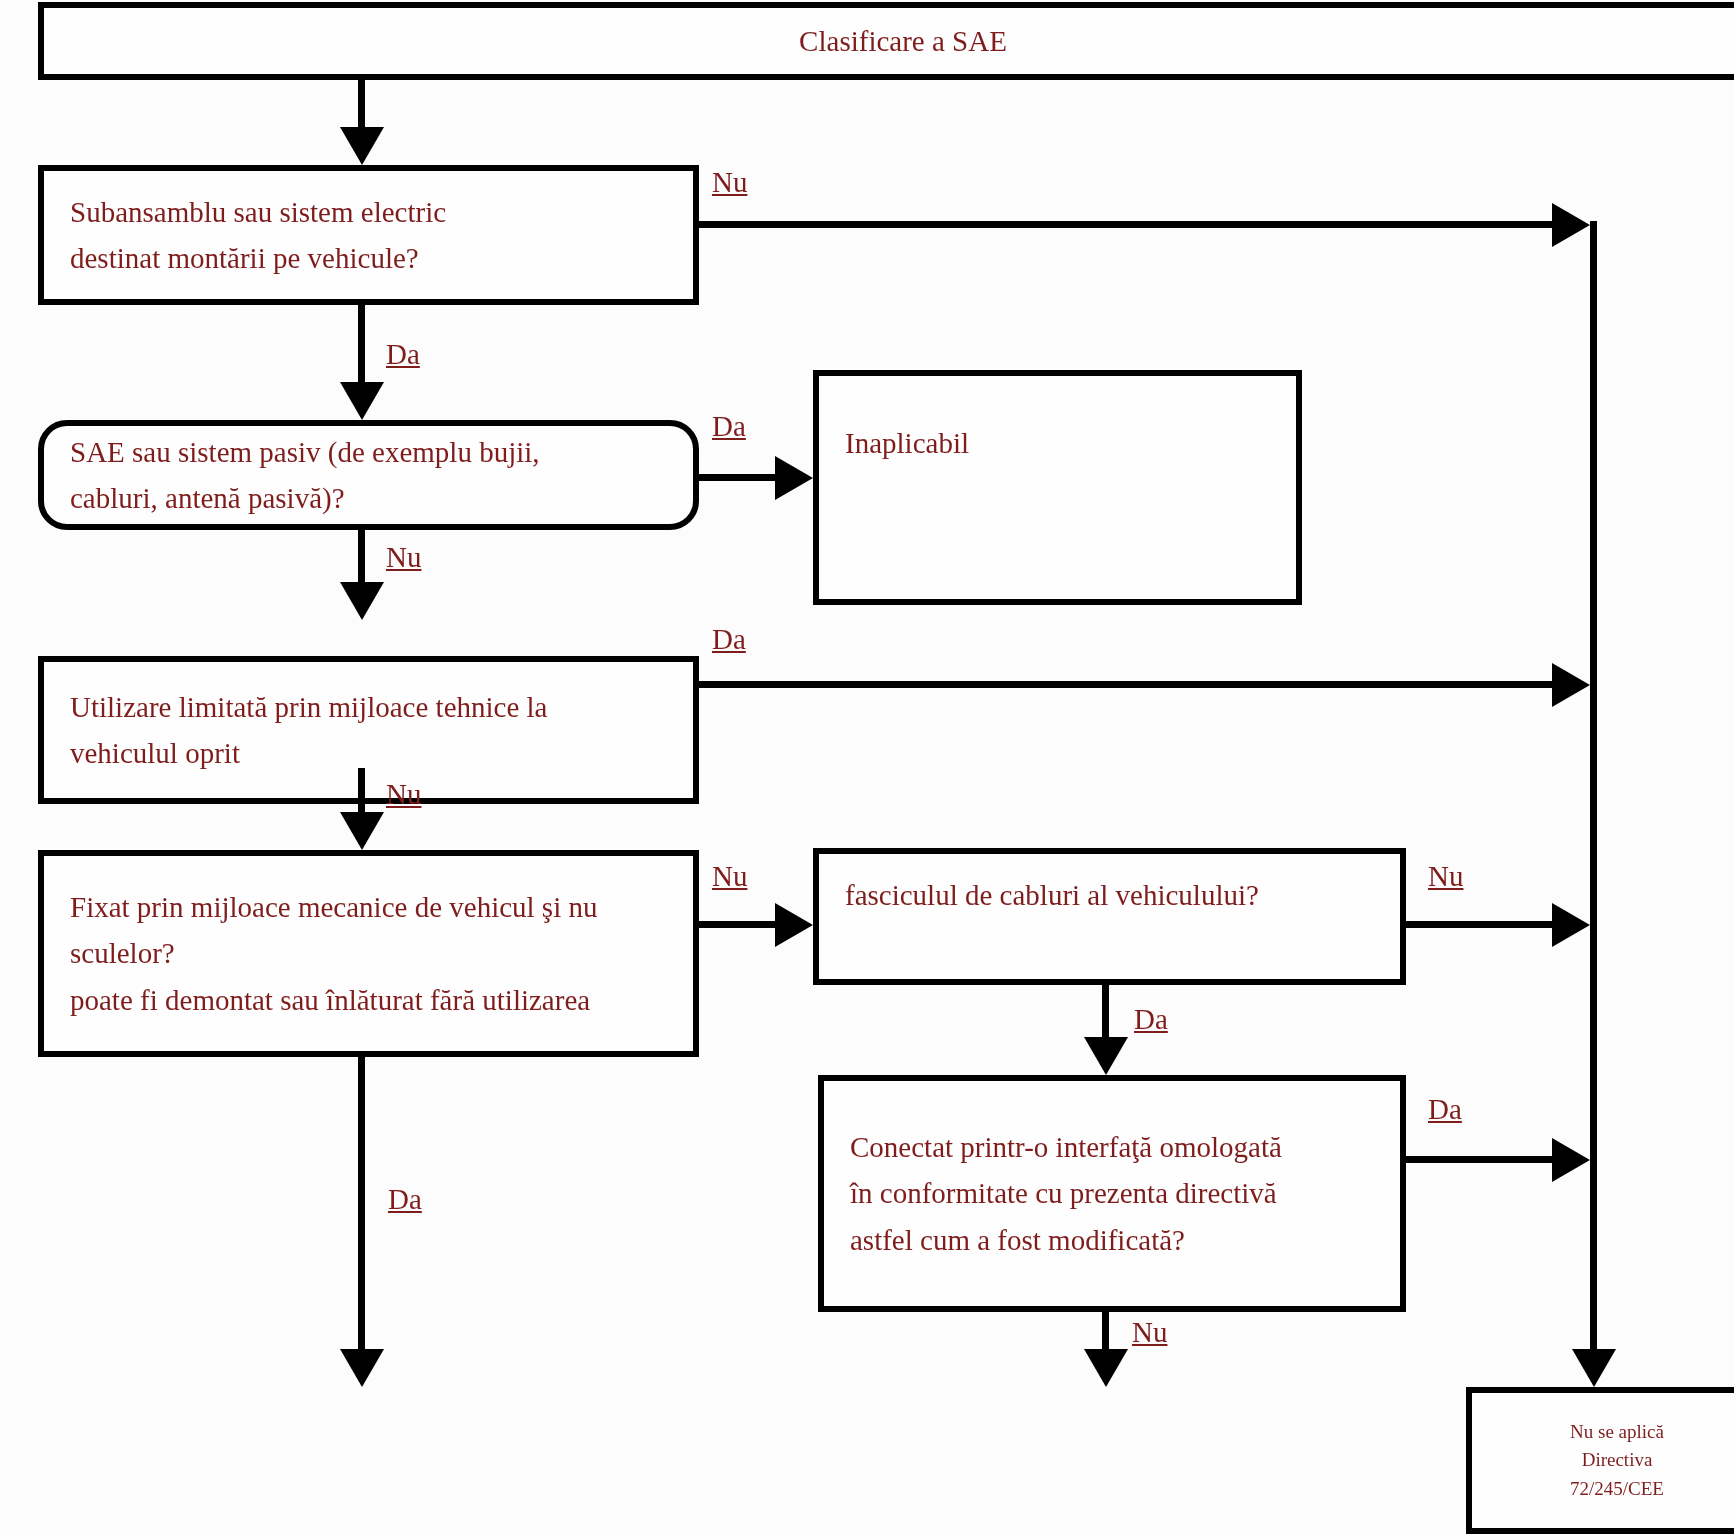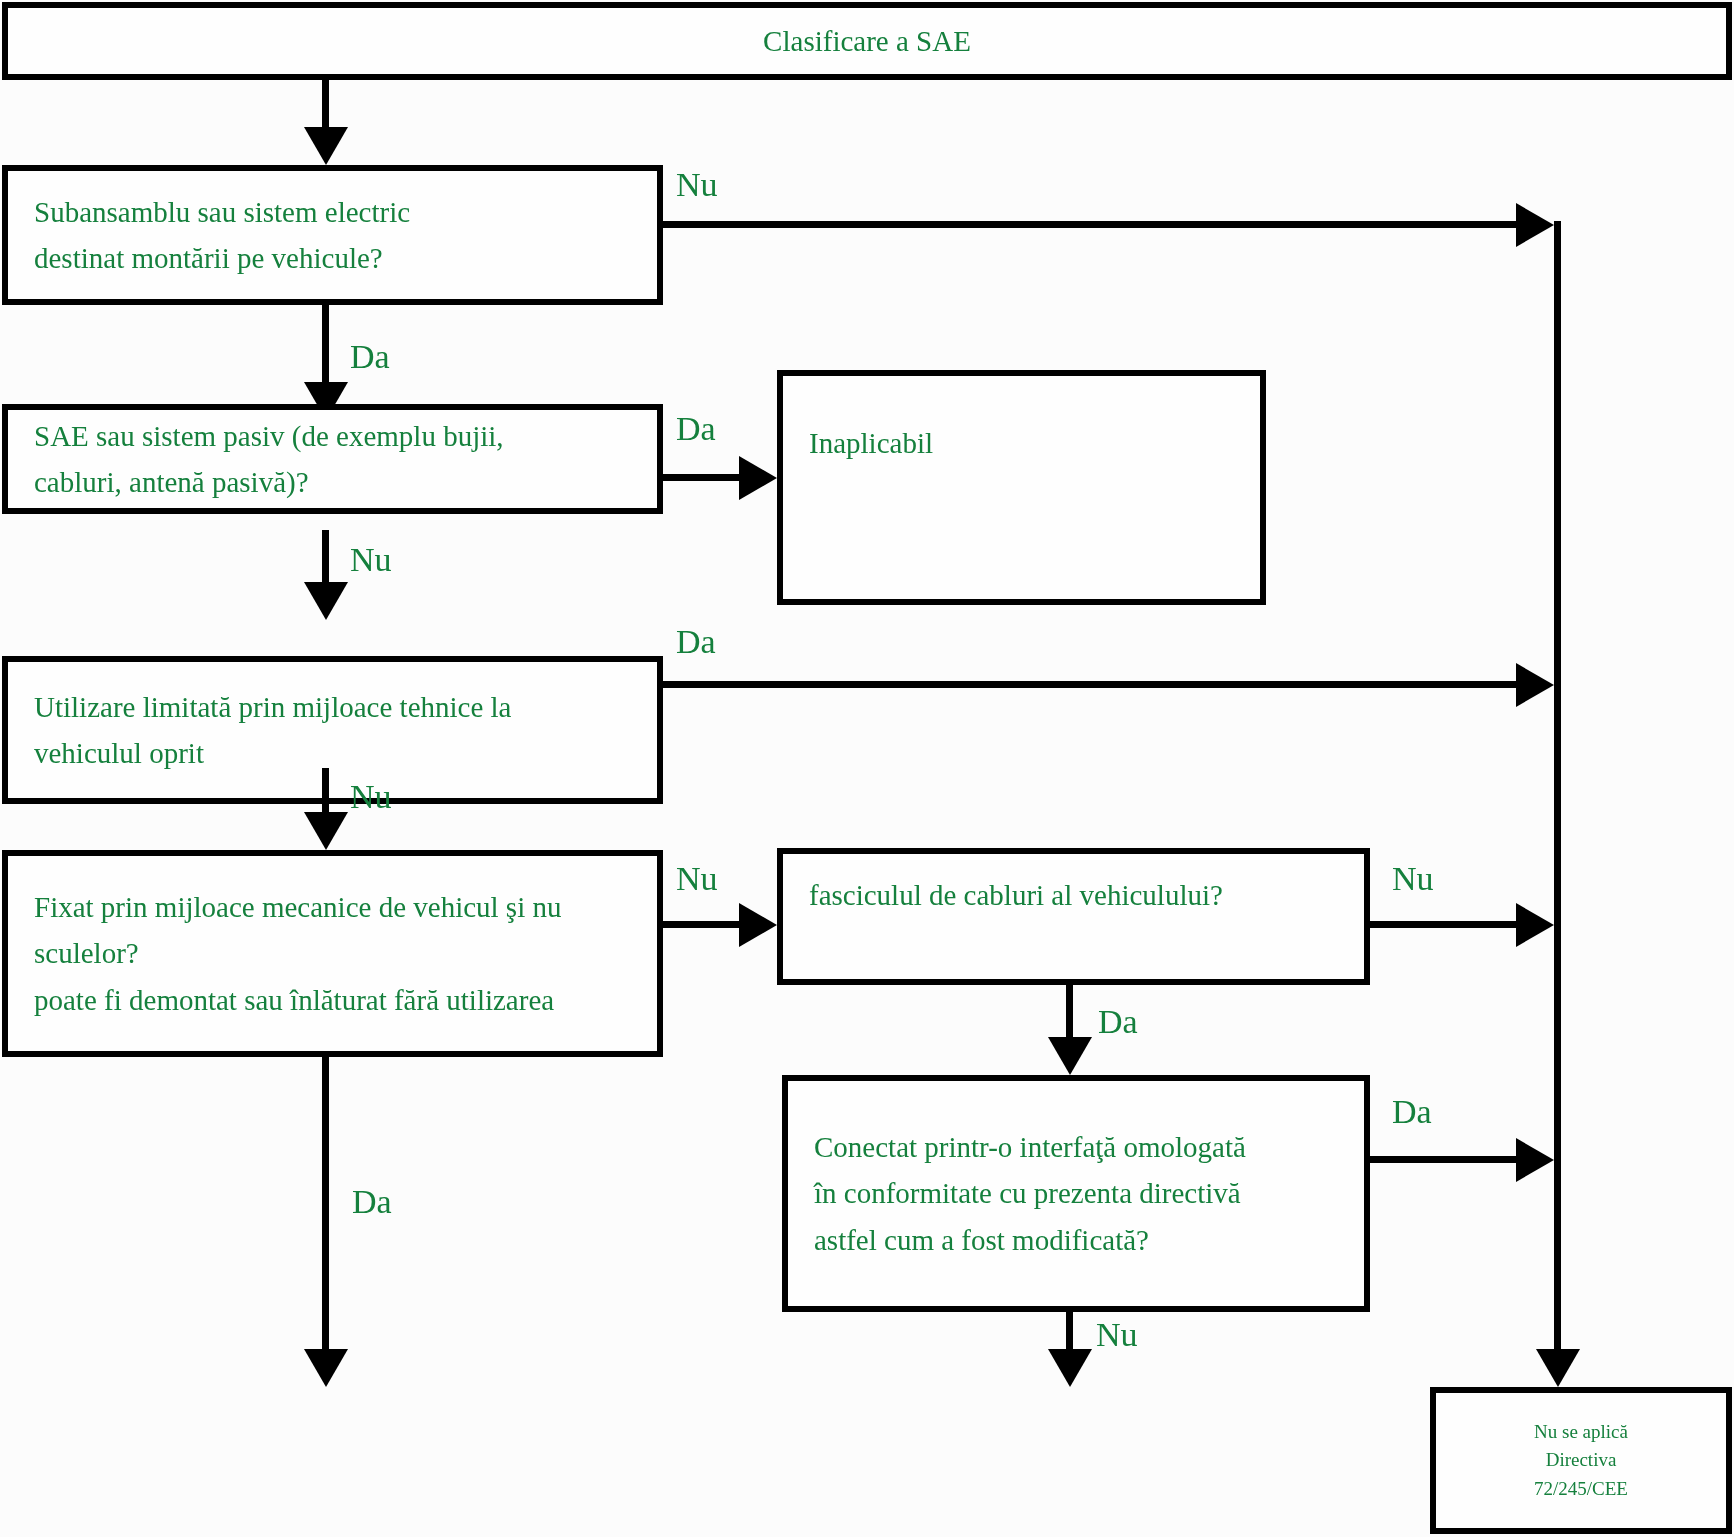--- a/index.html
+++ b/index.html
@@ -1,21 +1,22 @@
 <!DOCTYPE html>
 <html><head>
 <meta charset="utf-8">
 <style>
   html, body { margin:0; padding:0; background:#fcfcfc; }
   #flowchart {
     position: relative;
     width: 1440px; height: 1537px;
     background: #fcfcfc;
     font-family: "Liberation Serif", "DejaVu Serif", serif;
-    color: #15803d;
+    color: #7f1d1d;
+    margin-left: 36px;
   }
   .box {
     position: absolute;
     box-sizing: border-box;
     border: 6px solid #000;
     background: #fefefe;
     display: flex;
     flex-direction: column;
     justify-content: center;
     font-size: 29px;
@@ -33,21 +34,21 @@
     border-left: 22px solid transparent;
     border-right: 22px solid transparent;
     border-top: 38px solid #000;
   }
   .head-right {
     position: absolute; width: 0; height: 0;
     border-top: 22px solid transparent;
     border-bottom: 22px solid transparent;
     border-left: 38px solid #000;
   }
-  .edge-label { position: absolute; font-size: 34px; line-height: 1; }
+  .edge-label { position: absolute; font-size: 29px; line-height: 1; text-decoration: underline; }
 </style>
 </head>
 <body>
 
 <div id="flowchart">
 
   <div class="box center-text" style="left:2px; top:2px; width:1730px; height:78px;">
     <span class="line">Clasificare a SAE</span>
   </div>
 
@@ -63,21 +64,21 @@
   <div class="hline" style="left:663px; top:221px; width:853px;"></div>
   <div class="head-right" style="left:1516px; top:203px;"></div>
 
   <div class="vline" style="left:1554px; top:221px; height:1128px;"></div>
   <div class="head-down" style="left:1536px; top:1349px;"></div>
 
   <div class="edge-label" style="left:350px; top:340px;">Da</div>
   <div class="vline" style="left:322px; top:305px; height:77px;"></div>
   <div class="head-down" style="left:304px; top:382px;"></div>
 
-  <div class="box pad-left" style="left:2px; top:404px; width:661px; height:110px;">
+  <div class="box pad-left" style="left:2px; top:420px; width:661px; height:110px;border-radius:29px;">
     <span class="line">SAE sau sistem pasiv (de exemplu bujii,</span>
     <span class="line">cabluri, antenă pasivă)?</span>
   </div>
 
   <div class="edge-label" style="left:676px; top:412px;">Da</div>
   <div class="hline" style="left:663px; top:474px; width:76px;"></div>
   <div class="head-right" style="left:739px; top:456px;"></div>
 
   <div class="box pad-left top-align" style="left:777px; top:370px; width:489px; height:235px; padding-top:44px;">
     <span class="line">Inaplicabil</span>

